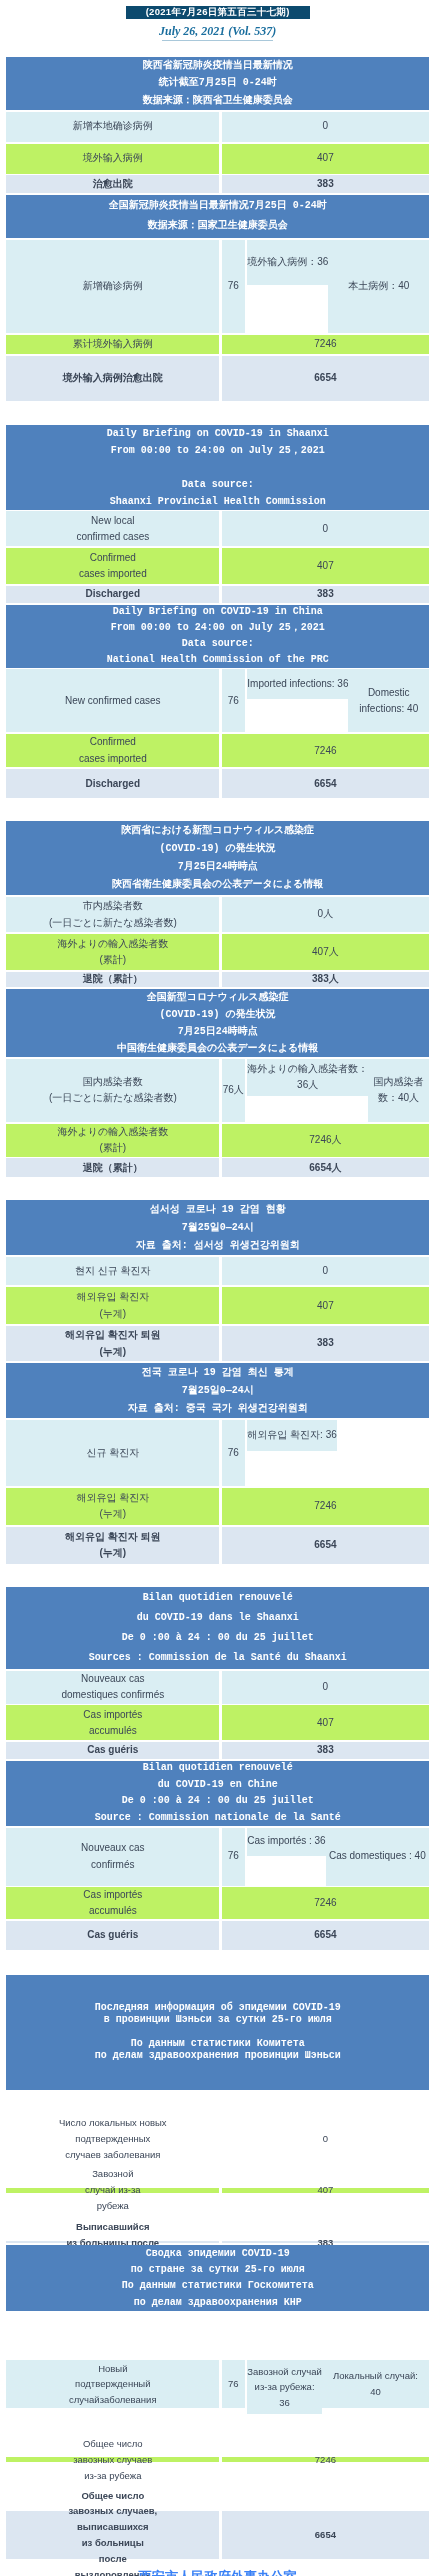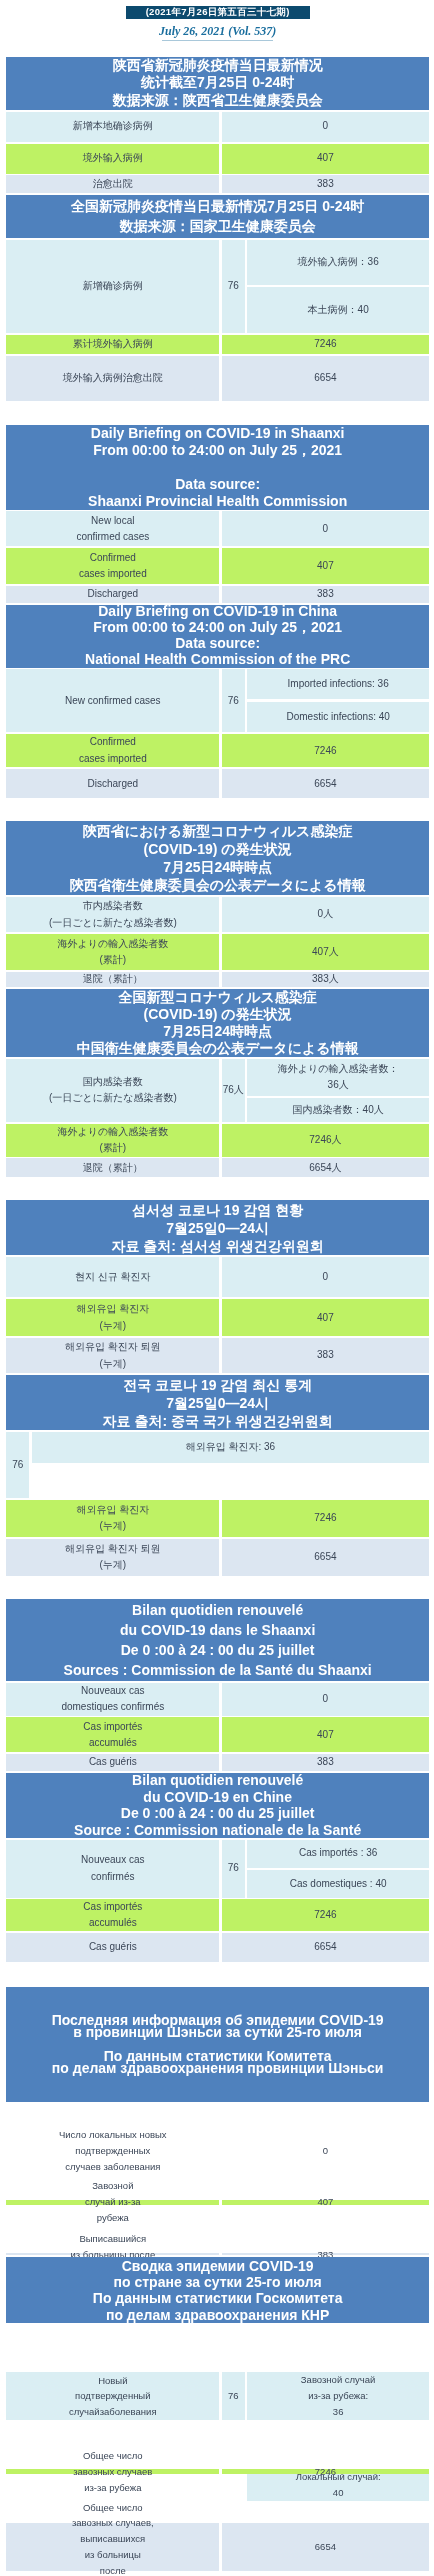--- a/index.html
+++ b/index.html
@@ -20,38 +20,39 @@
     font-family:"Liberation Serif","DejaVu Serif",serif;
     font-style:italic;font-weight:bold;font-size:12px;line-height:14px;
   }
   .rule{width:111px;height:0.6px;background:#a9c8da;margin:2.5px auto 0;}
   .spacer-top{height:15.8px;}
   
   .lang{display:flex;flex-direction:column;row-gap:1.9px;}
   .mb38{margin-bottom:24px;} .mb36{margin-bottom:23px;} .mb40{margin-bottom:25px;}
   .tbl{display:flex;flex-direction:column;row-gap:1.9px;}
   .hd{
-    background:#4f81bd;color:#ffffff;font-weight:bold;font-size:14px;
+    background:#4f81bd;color:#ffffff;font-weight:bold;font-size:10px;
     display:flex;align-items:center;justify-content:center;text-align:center;
     white-space:pre-line;
+    font-family:Liberation Mono, monospace;
   }
   .row{display:flex;column-gap:2.5px;}
   .c{
     display:flex;align-items:center;justify-content:center;text-align:center;
     white-space:pre-line;color:#3b4657;font-size:10px;line-height:16.4px;
   }
   .label{width:213px;}
   .val{flex:1;}
   .num{width:23px;}
-  .subs{flex:1;display:flex;flex-direction:column;row-gap:2.5px;}
+  .subs{flex:1;display:flex;row-gap:2.5px;}
   .subs .c{width:auto;}
   .sub2{flex:1;}
   .cyan{background:#daeef3;}
   .pink{background:#bef264;}
-  .gray{background:#dce6f1;}
+  .gray{background:#dce6f1;font-weight:bold;}
   .ru .c{font-size:9.5px;line-height:15.8px;margin-top:47px;}
   
   .footer{margin-top:8.8px;text-align:center;}
   .f1{color:#3b82f6;font-size:13.2px;font-weight:bold;line-height:17.6px;}
   .f2{color:#1b87c5;font-size:12.6px;font-weight:bold;line-height:16.4px;}
 </style>
 </head>
 <body>
 
 <div class="content">
@@ -194,40 +195,41 @@
         <div class="c val gray">6654人</div>
       </div>
     </section>
   </div>
 
   <div class="lang mb36">
     <section class="tbl">
       <div class="hd" style="height:55px;line-height:18px">섬서성 코로나 19 감염 현황
 7월25일0—24시
 자료 출처: 섬서성 위생건강위원회</div>
-      <div class="row" style="height:40px">
+      <div class="row" style="height:28px">
         <div class="c label cyan">현지 신규 확진자</div>
         <div class="c val cyan">0</div>
       </div>
       <div class="row" style="height:37px">
         <div class="c label pink">해외유입 확진자
 (누계)</div>
         <div class="c val pink">407</div>
       </div>
       <div class="row" style="height:35px">
         <div class="c label gray">해외유입 확진자 퇴원
 (누계)</div>
         <div class="c val gray">383</div>
       </div>
     </section>
     <section class="tbl">
       <div class="hd" style="height:55px;line-height:18px">전국 코로나 19 감염 최신 통계
 7월25일0—24시
 자료 출처: 중국 국가 위생건강위원회</div>
       <div class="row" style="height:66px">
+        <div class="c label cyan">신규 확진자</div>
         <div class="c num cyan">76</div>
         <div class="subs">
           <div class="c cyan" style="height:31.5px">해외유입 확진자:  36</div>
         </div>
       </div>
       <div class="row" style="height:37px">
         <div class="c label pink">해외유입 확진자
 (누계)</div>
         <div class="c val pink">7246</div>
       </div>

